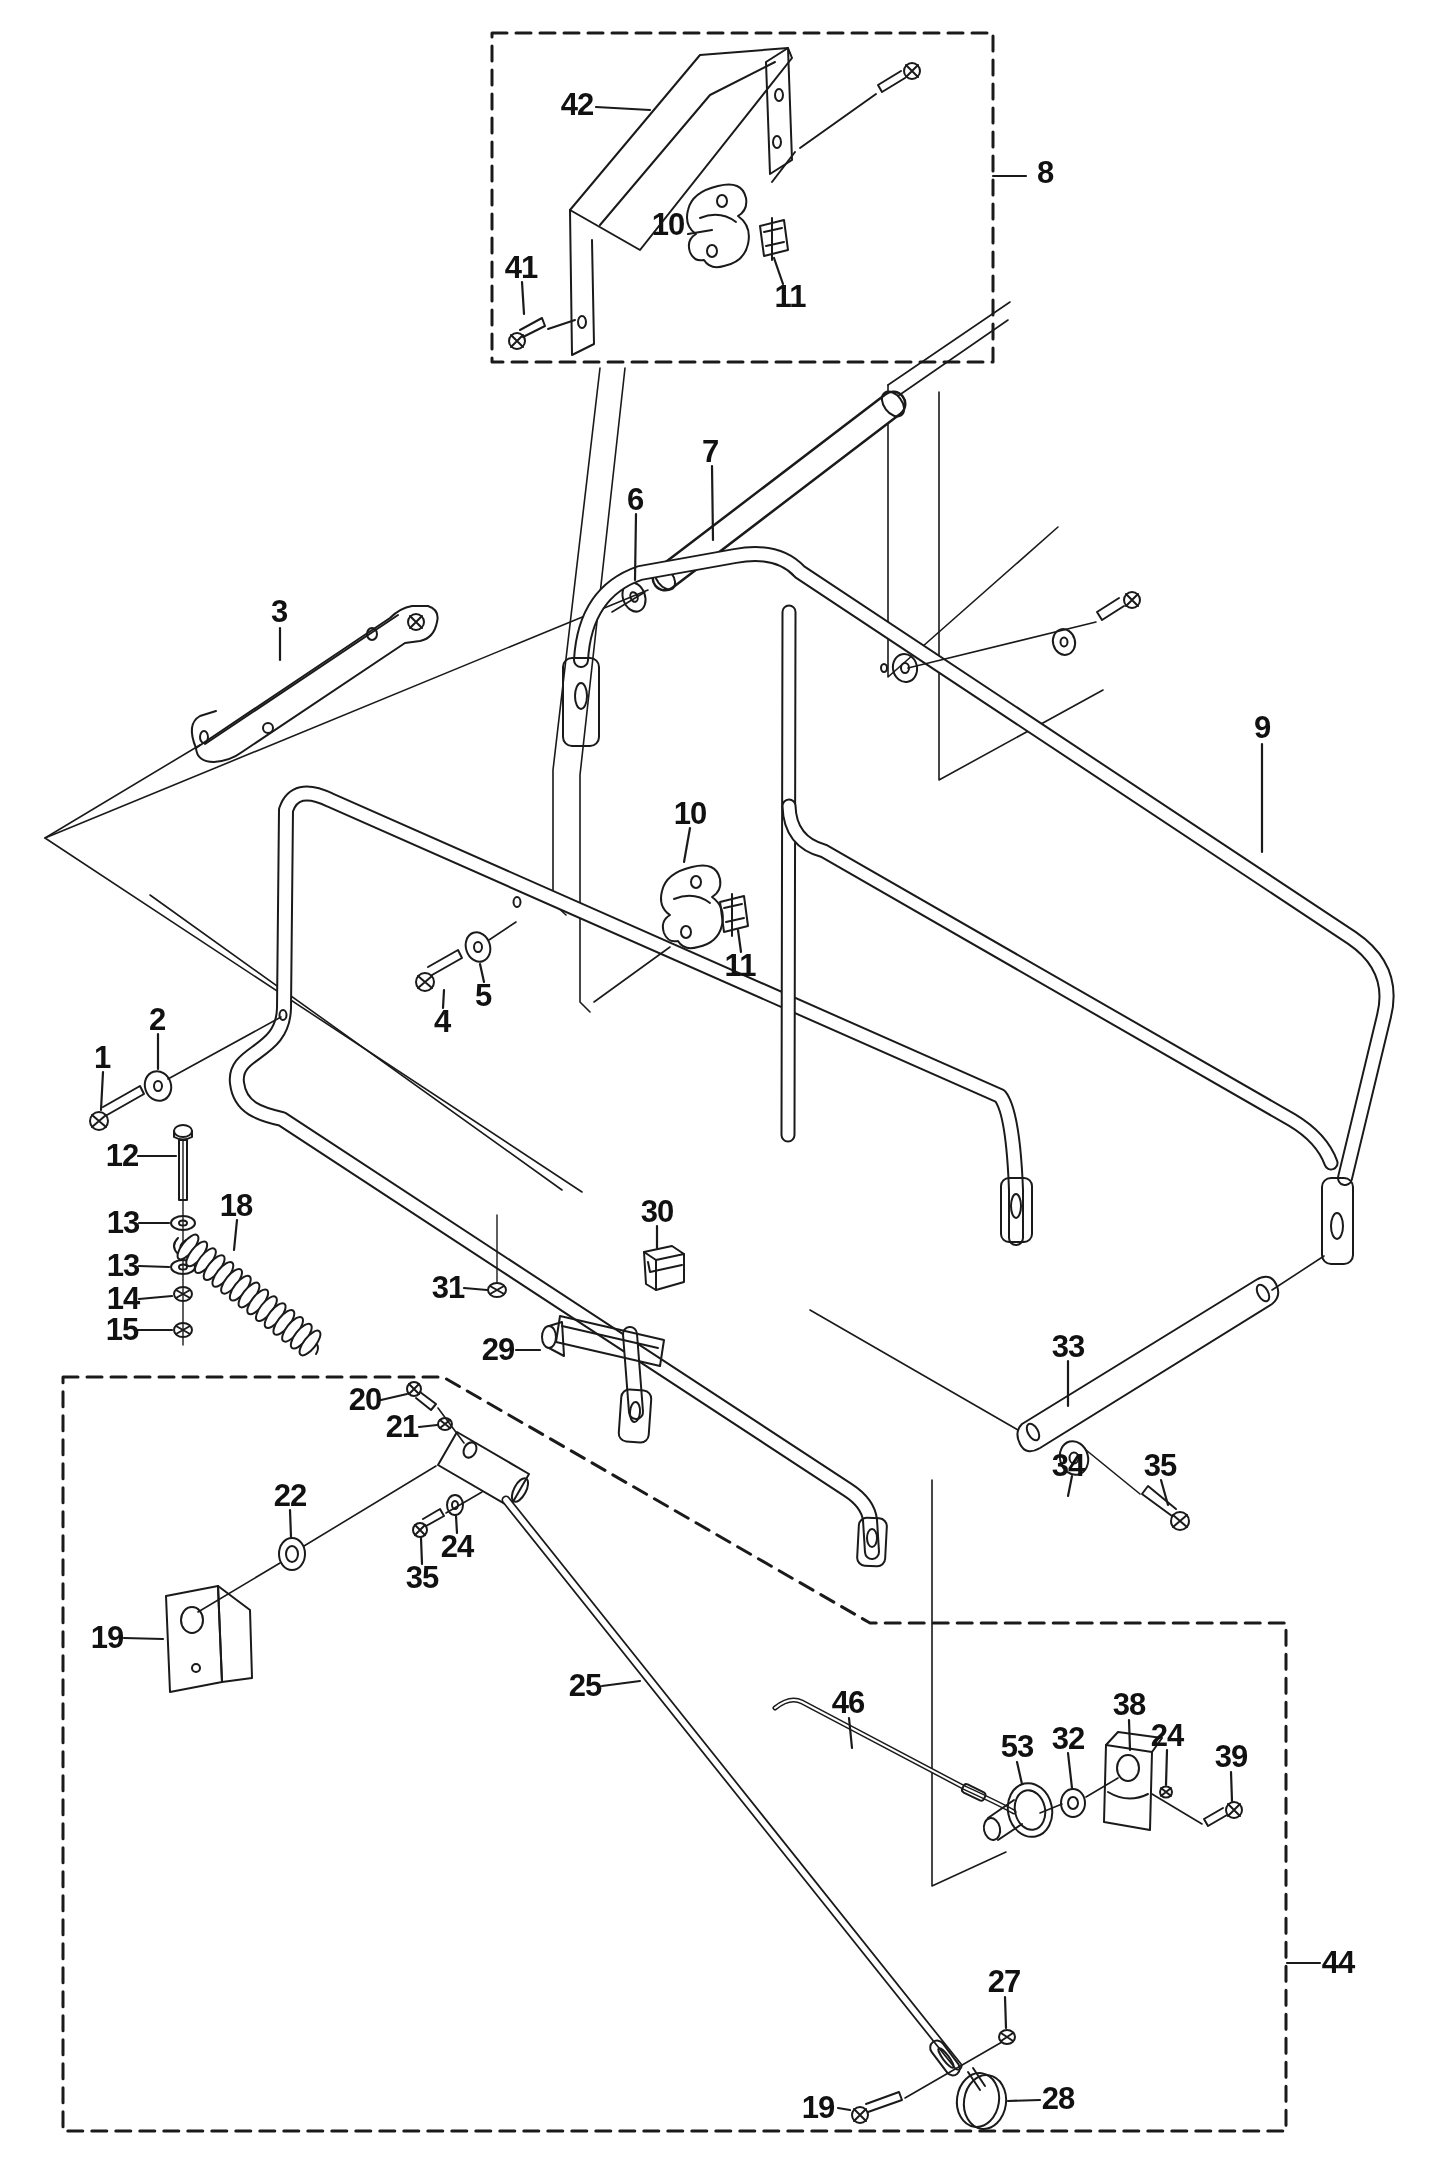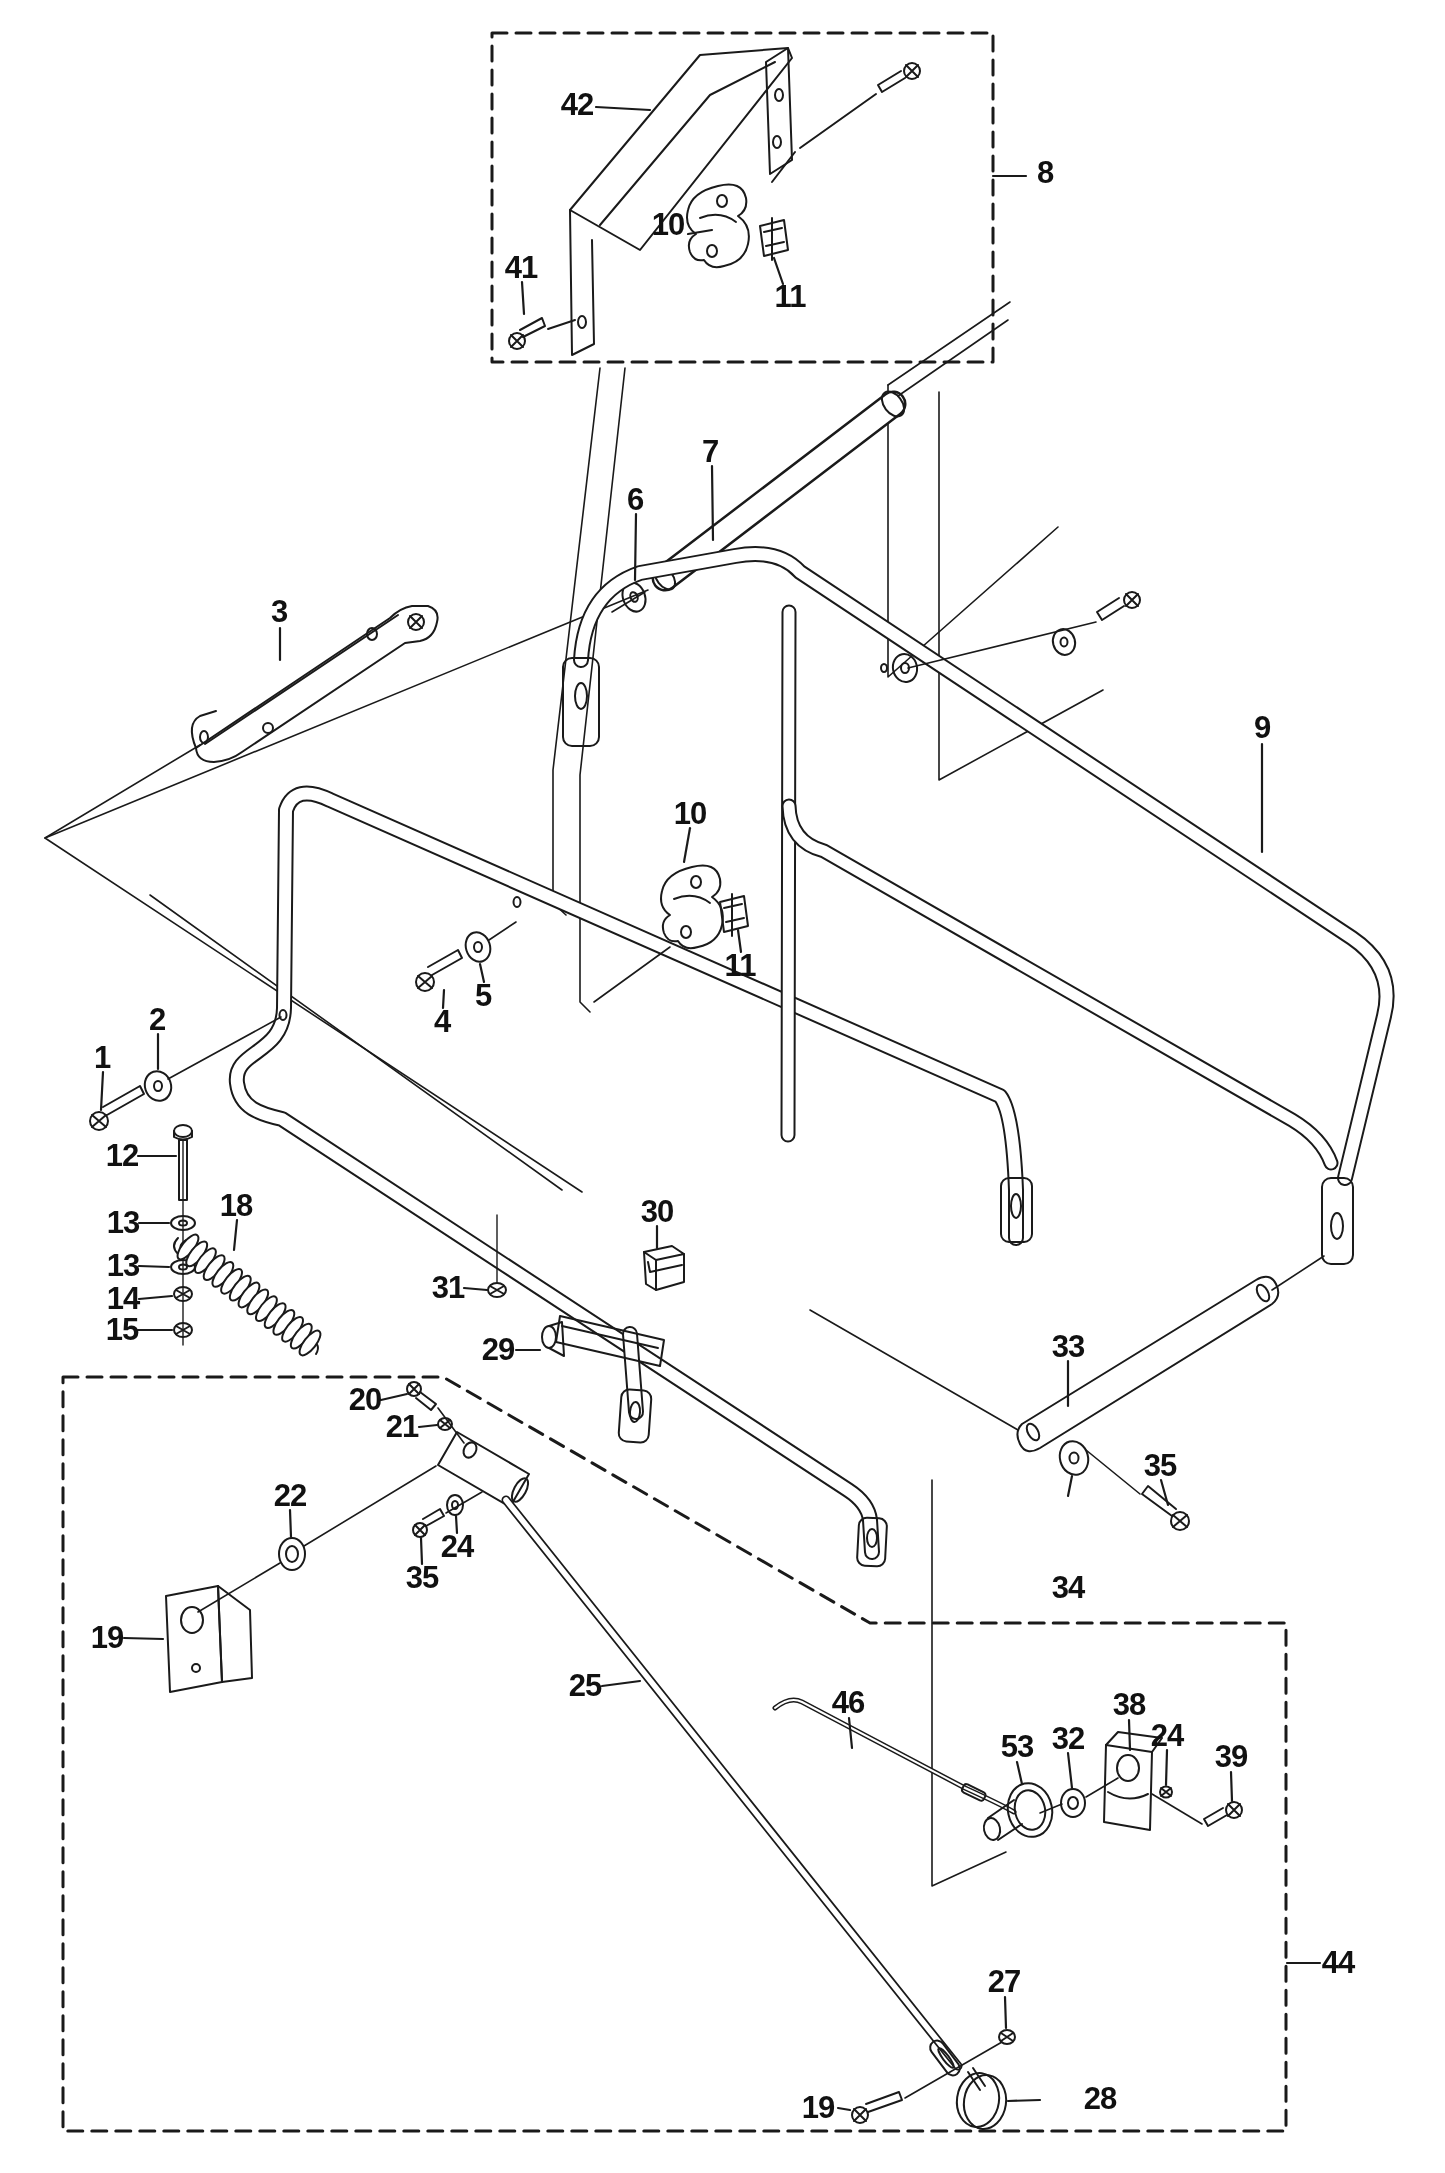--- a/index.html
+++ b/index.html
@@ -396,33 +396,33 @@
 <div class="callout" style="left:122px;top:1156px">12</div>
 <div class="callout" style="left:123px;top:1223px">13</div>
 <div class="callout" style="left:123px;top:1266px">13</div>
 <div class="callout" style="left:123px;top:1299px">14</div>
 <div class="callout" style="left:122px;top:1330px">15</div>
 <div class="callout" style="left:236px;top:1206px">18</div>
 <div class="callout" style="left:448px;top:1288px">31</div>
 <div class="callout" style="left:657px;top:1212px">30</div>
 <div class="callout" style="left:498px;top:1350px">29</div>
 <div class="callout" style="left:1068px;top:1347px">33</div>
-<div class="callout" style="left:1068px;top:1588px">34</div>
+<div class="callout" style="left:1068px;top:1466px">34</div>
 <div class="callout" style="left:1160px;top:1466px">35</div>
 <div class="callout" style="left:365px;top:1400px">20</div>
 <div class="callout" style="left:402px;top:1427px">21</div>
 <div class="callout" style="left:290px;top:1496px">22</div>
 <div class="callout" style="left:422px;top:1578px">35</div>
 <div class="callout" style="left:457px;top:1547px">24</div>
 <div class="callout" style="left:107px;top:1638px">19</div>
 <div class="callout" style="left:585px;top:1686px">25</div>
 <div class="callout" style="left:848px;top:1703px">46</div>
 <div class="callout" style="left:1017px;top:1747px">53</div>
 <div class="callout" style="left:1068px;top:1739px">32</div>
 <div class="callout" style="left:1129px;top:1705px">38</div>
 <div class="callout" style="left:1167px;top:1736px">24</div>
 <div class="callout" style="left:1231px;top:1757px">39</div>
 <div class="callout" style="left:1004px;top:1982px">27</div>
 <div class="callout" style="left:818px;top:2108px">19</div>
-<div class="callout" style="left:1100px;top:2099px">28</div>
+<div class="callout" style="left:1058px;top:2099px">28</div>
 <div class="callout" style="left:1338px;top:1963px">44</div>
 
 </div>
 
 </body></html>

